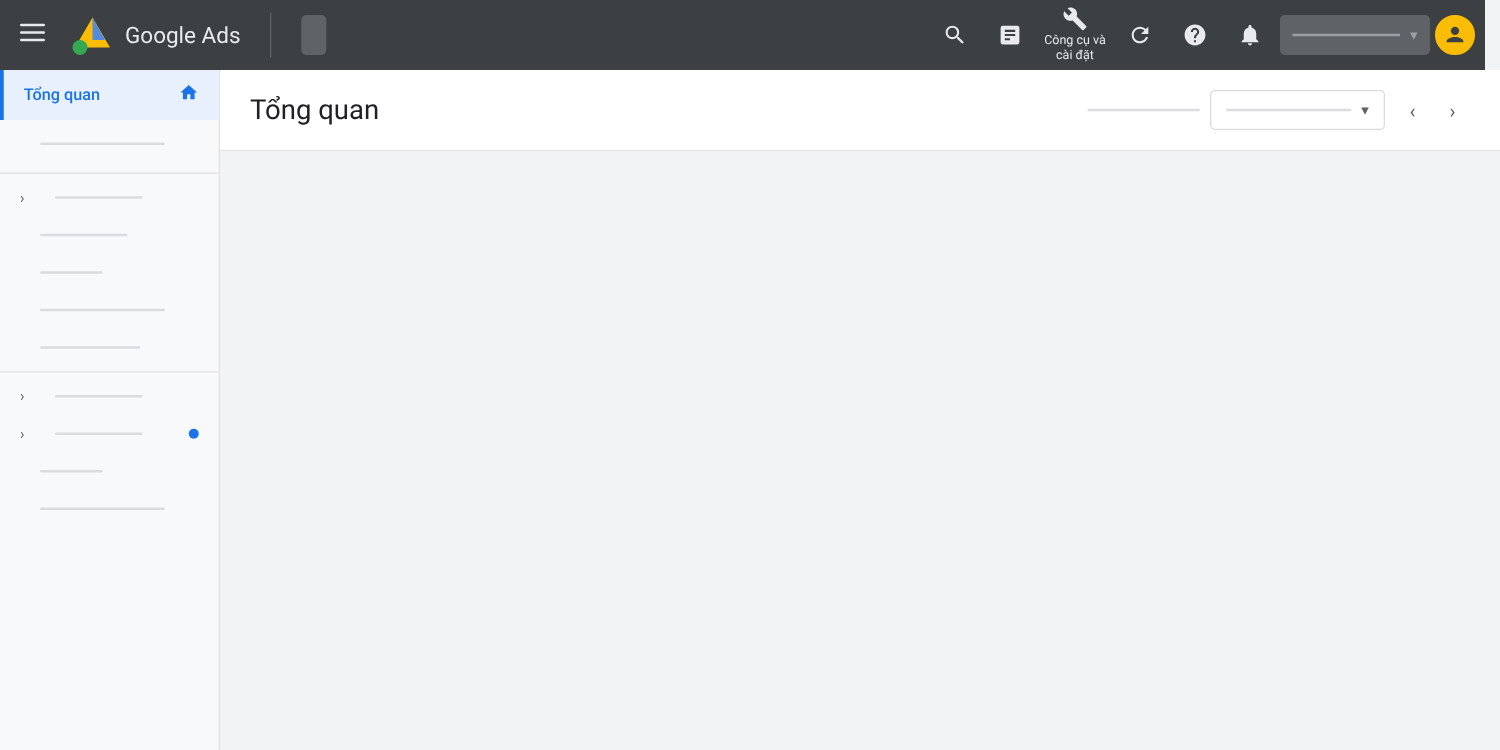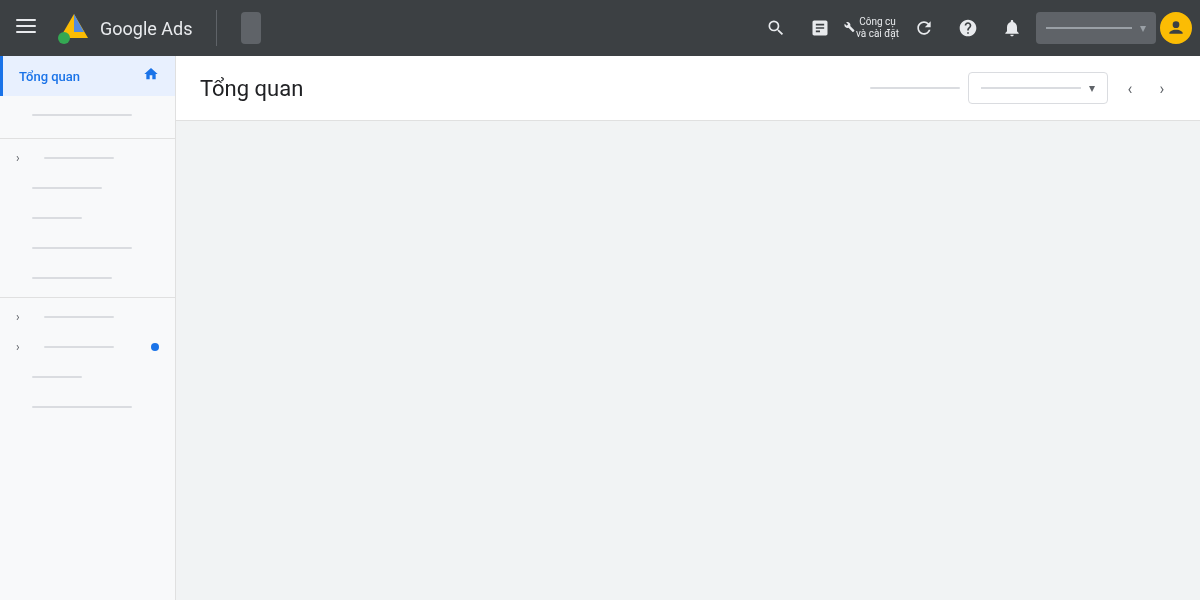--- a/index.html
+++ b/index.html
@@ -6,21 +6,21 @@
     body { font-family: 'Roboto', Arial, sans-serif; background: #f1f3f4; width: 1200px; height: 600px; overflow: hidden; }
 
     
     .topnav {
       display: flex;
       align-items: center;
       background: #3c4043;
       height: 56px;
       padding: 0 8px;
       position: fixed;
-      top: 0; left: 0; right: 0;
+      top: 0; left: 0; right: 12px;
       z-index: 100;
     }
     .topnav-left {
       display: flex;
       align-items: center;
       gap: 12px;
     }
     .hamburger-icon {
       color: #e8eaed;
       font-size: 20px;
@@ -80,20 +80,21 @@
       cursor: pointer;
       border-radius: 50%;
       color: #e8eaed;
       font-size: 20px;
       position: relative;
     }
     .tools-btn {
       width: 56px;
       height: 48px;
       display: flex;
+      flex-direction: column;
       align-items: center;
       justify-content: center;
       cursor: pointer;
       color: #e8eaed;
       font-size: 11px;
       text-align: center;
       line-height: 1.2;
       border-radius: 4px;
     }
     .tools-icon { font-size: 18px; margin-bottom: 2px; }

